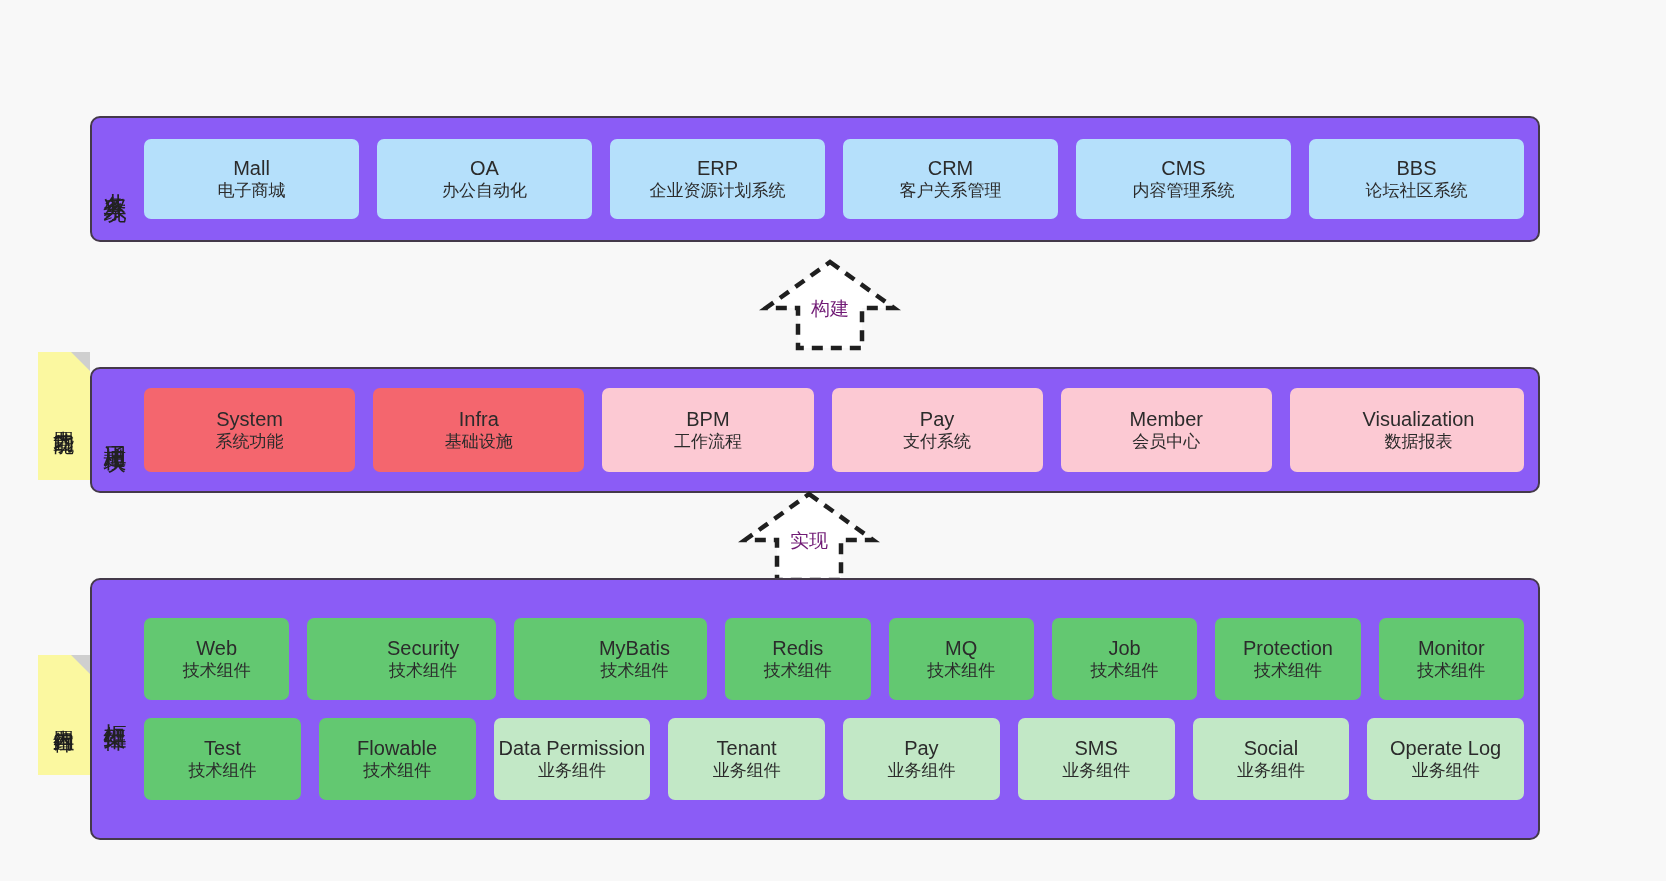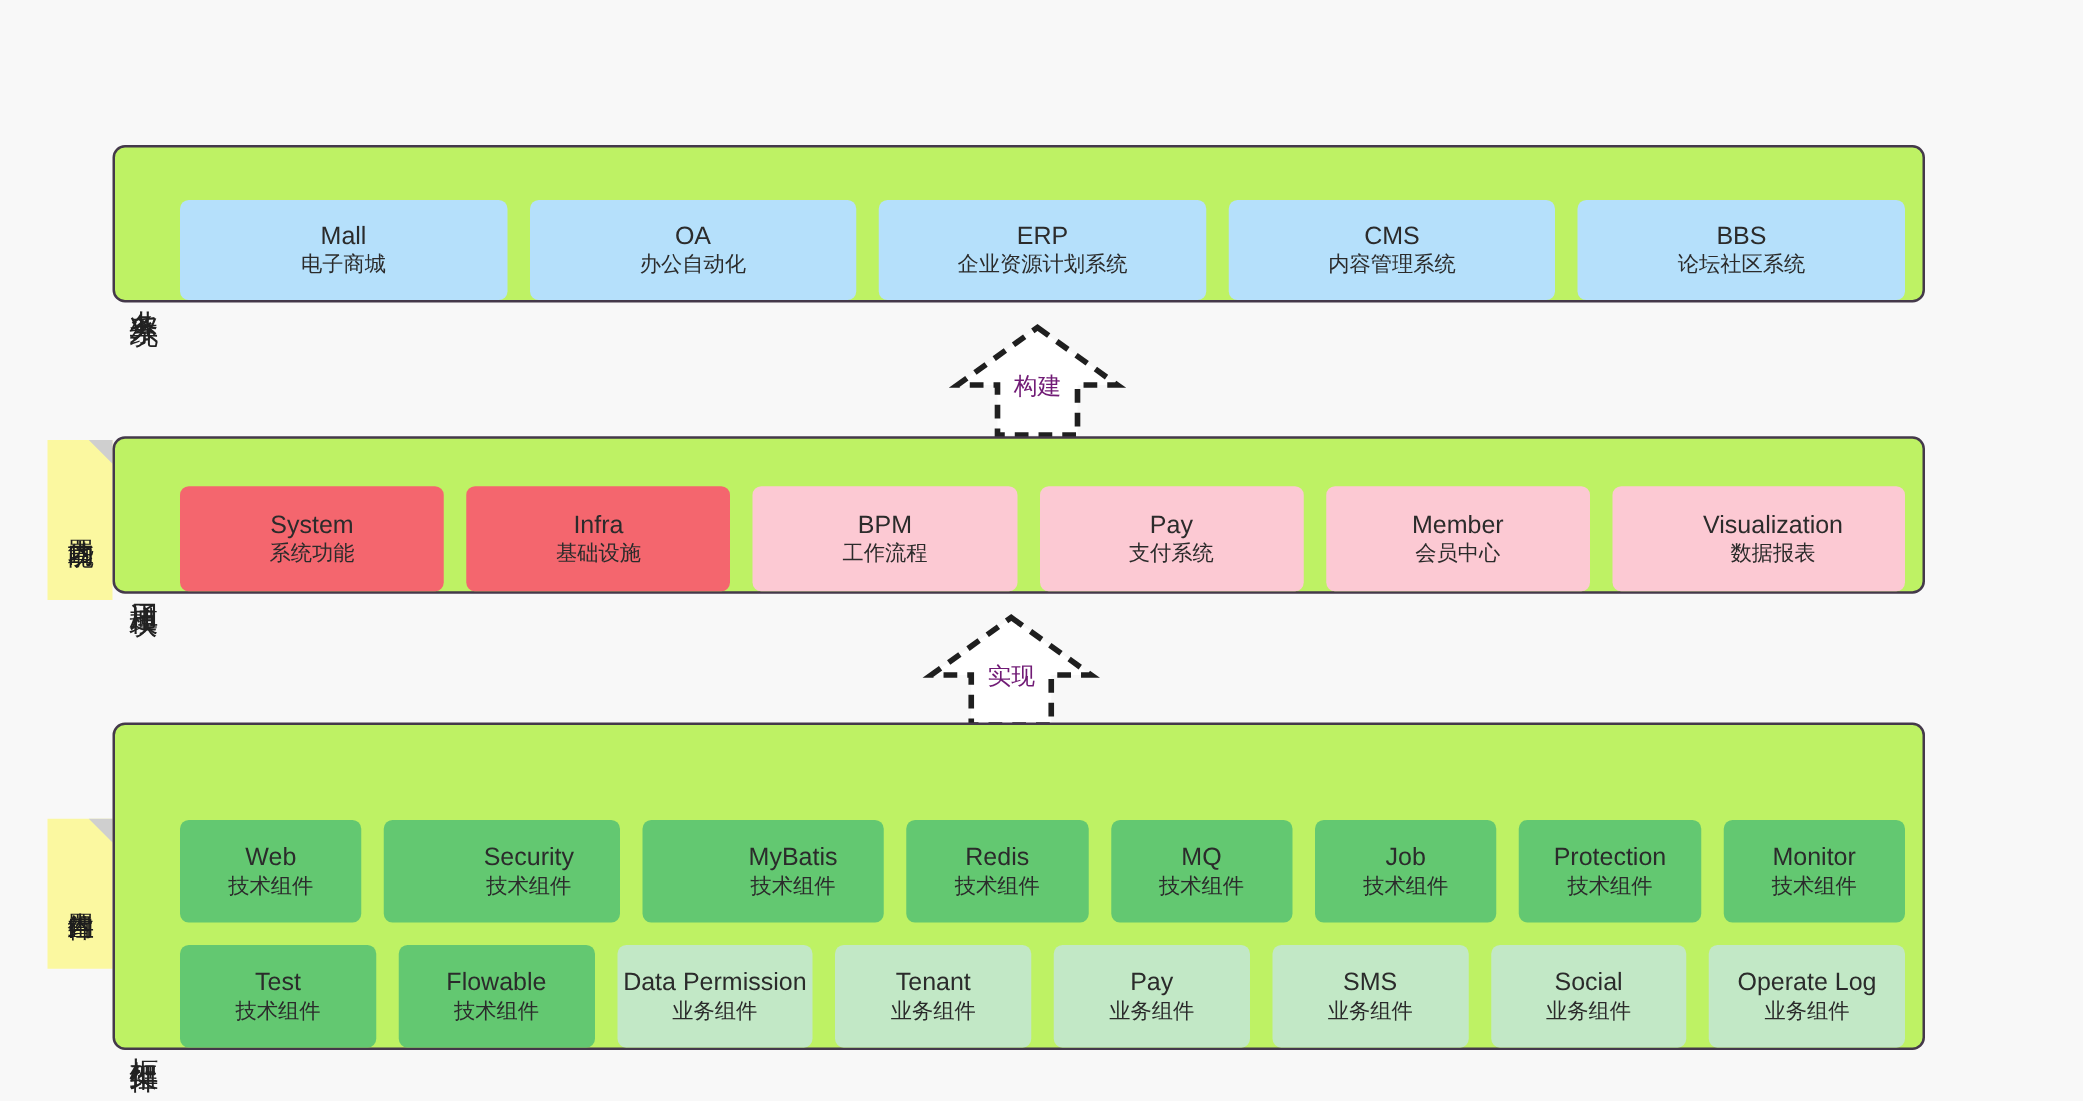--- a/index.html
+++ b/index.html
@@ -12,25 +12,25 @@
     position: relative;
     width: 1666px;
     height: 881px;
     background: #f8f8f8;
     overflow: hidden;
   }
 
   
   .layer {
     position: absolute;
-    background: #bef264;
+    background: #8b5cf6;
     border: 2px solid #44394a;
     border-radius: 10px;
     display: flex;
-    align-items: flex-end;
+    align-items: center;
   }
   .layer-title {
     flex: 0 0 auto;
     width: 46px;
     display: flex;
     align-items: center;
     justify-content: center;
     font-size: 23px;
     color: #222;
     letter-spacing: 2px;
@@ -125,20 +125,24 @@
           </div>
           <div class="cell c-blue" style="height: 80px;">
             <div class="en">OA</div>
             <div class="cn">办公自动化</div>
           </div>
           <div class="cell c-blue" style="height: 80px;">
             <div class="en">ERP</div>
             <div class="cn">企业资源计划系统</div>
           </div>
           <div class="cell c-blue" style="height: 80px;">
+            <div class="en">CRM</div>
+            <div class="cn">客户关系管理</div>
+          </div>
+          <div class="cell c-blue" style="height: 80px;">
             <div class="en">CMS</div>
             <div class="cn">内容管理系统</div>
           </div>
           <div class="cell c-blue" style="height: 80px;">
             <div class="en">BBS</div>
             <div class="cn">论坛社区系统</div>
           </div>
         </div>
     </div>
   </div>
@@ -148,21 +152,21 @@
       <path d="M 70 4 L 134 50 L 102 50 L 102 90 L 38 90 L 38 50 L 6 50 Z" fill="#ffffff" stroke="#1f1f1f" stroke-width="4.5" stroke-dasharray="11 8" stroke-linejoin="miter"></path>
     </svg>
     <div class="arrow-label" style="top:38px;">构建</div>
   </div>
 
   <div class="note" id="note-modules" style="left:38px; top:352px; height:128px;">
     <span class="fold"></span>
     <span>内置功能</span>
   </div>
 
-  <div class="layer" id="layer-modules" style="left:90px; top:349px; width:1450px; height:126px;">
+  <div class="layer" id="layer-modules" style="left:90px; top:367px; width:1450px; height:126px;">
     <div class="layer-title">通用模块</div>
     <div class="layer-body">
       <div class="row" id="modules-row">
           <div class="cell c-red" style="height: 84px;">
             <div class="en">System</div>
             <div class="cn">系统功能</div>
           </div>
           <div class="cell c-red" style="height: 84px;">
             <div class="en">Infra</div>
             <div class="cn">基础设施</div>

